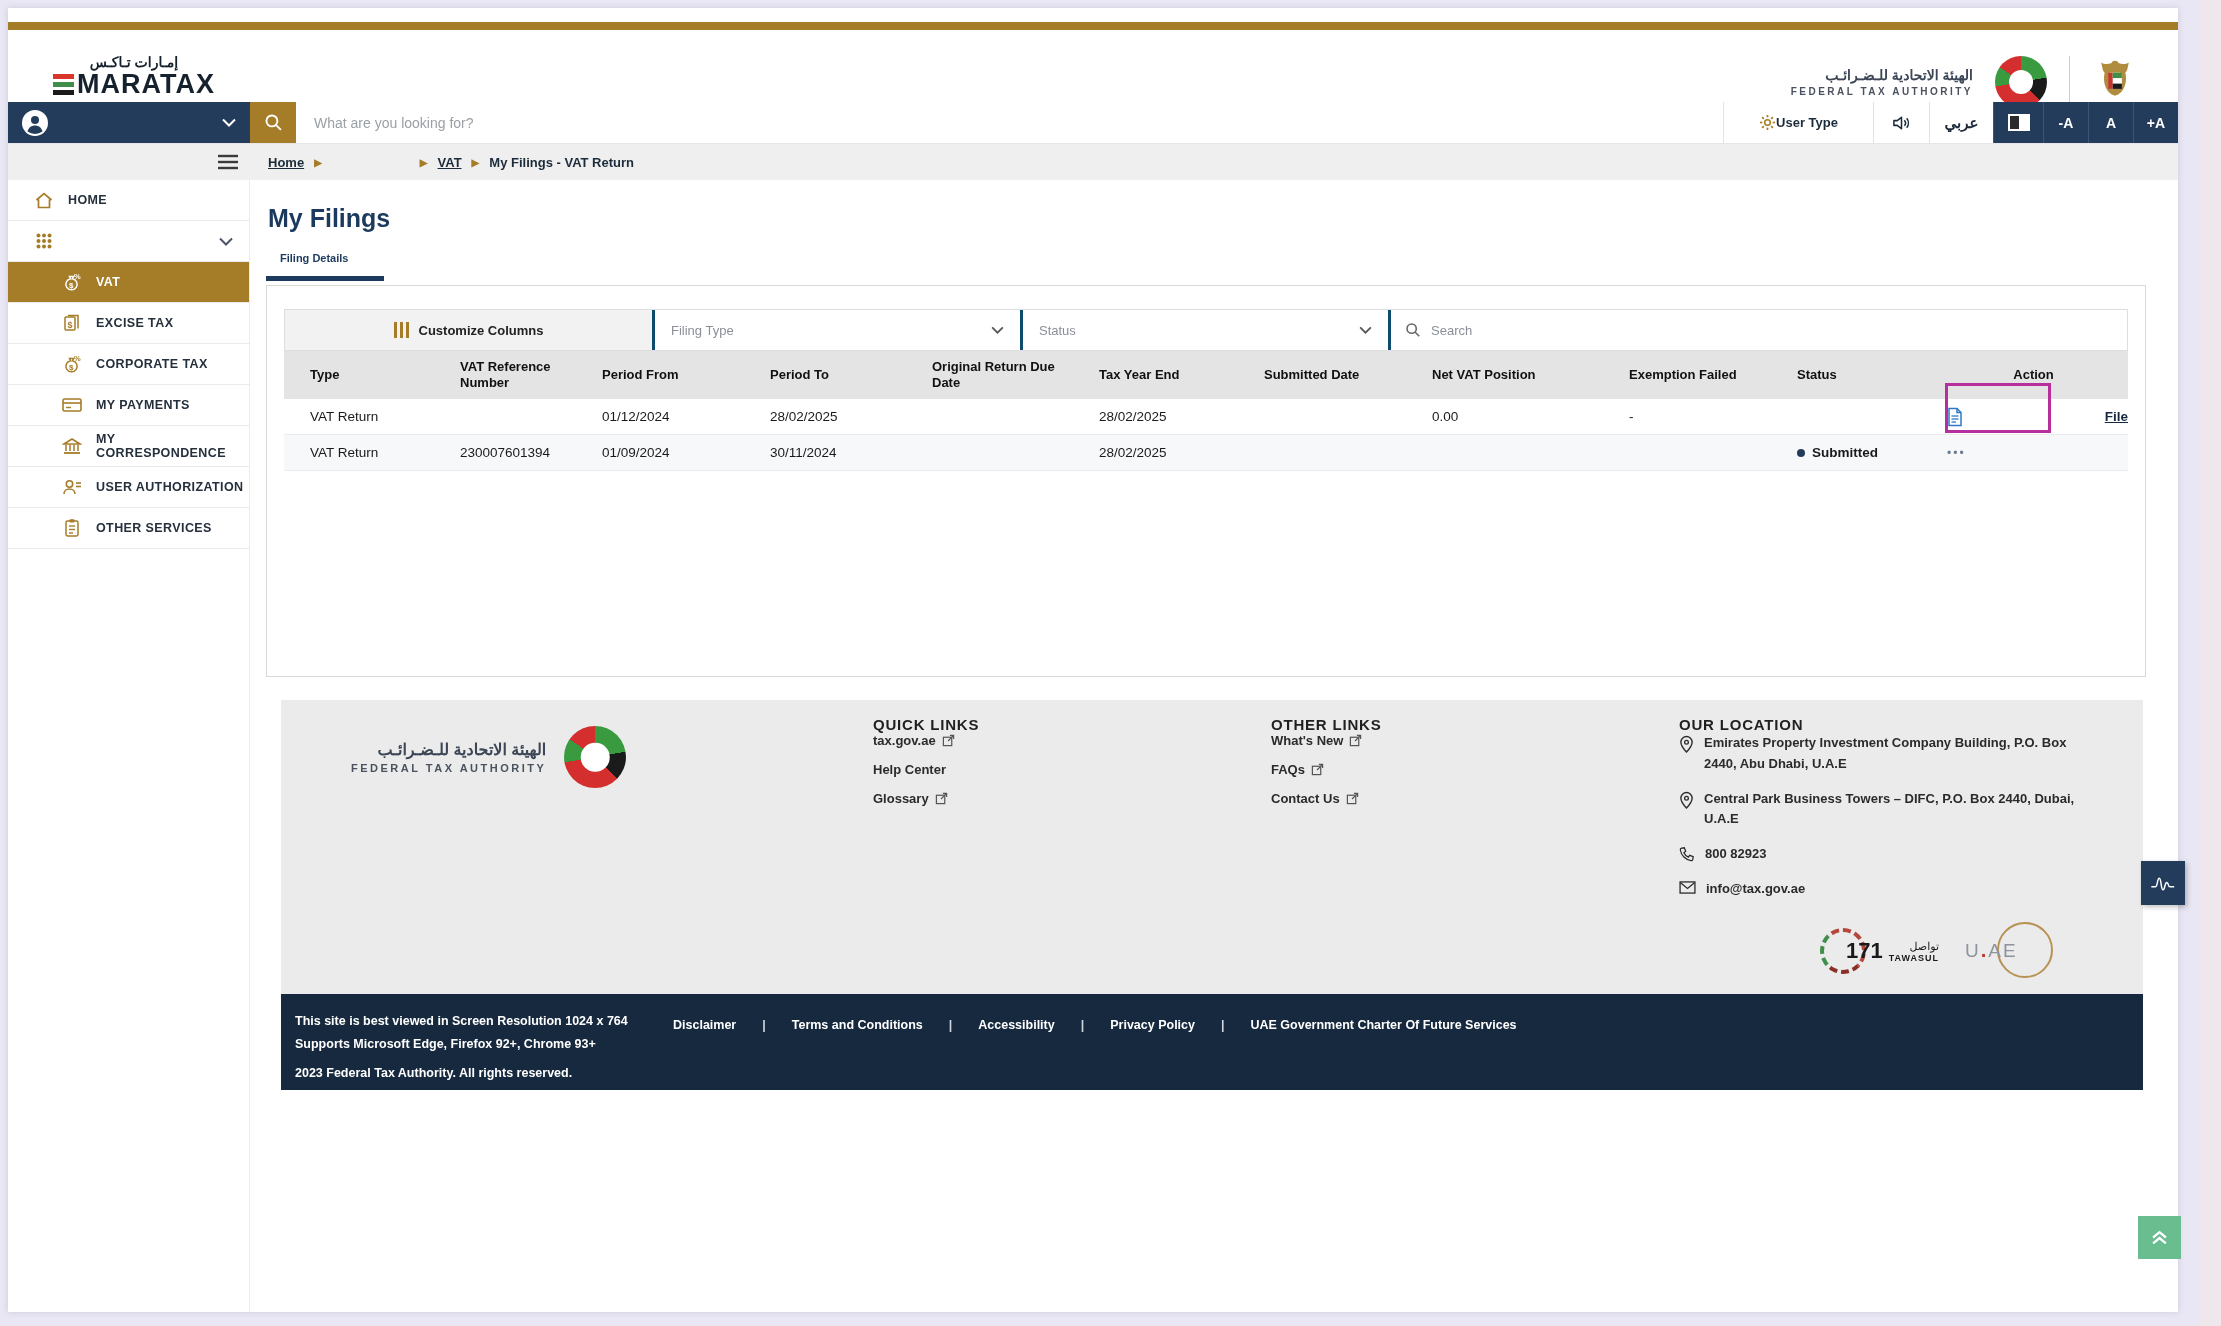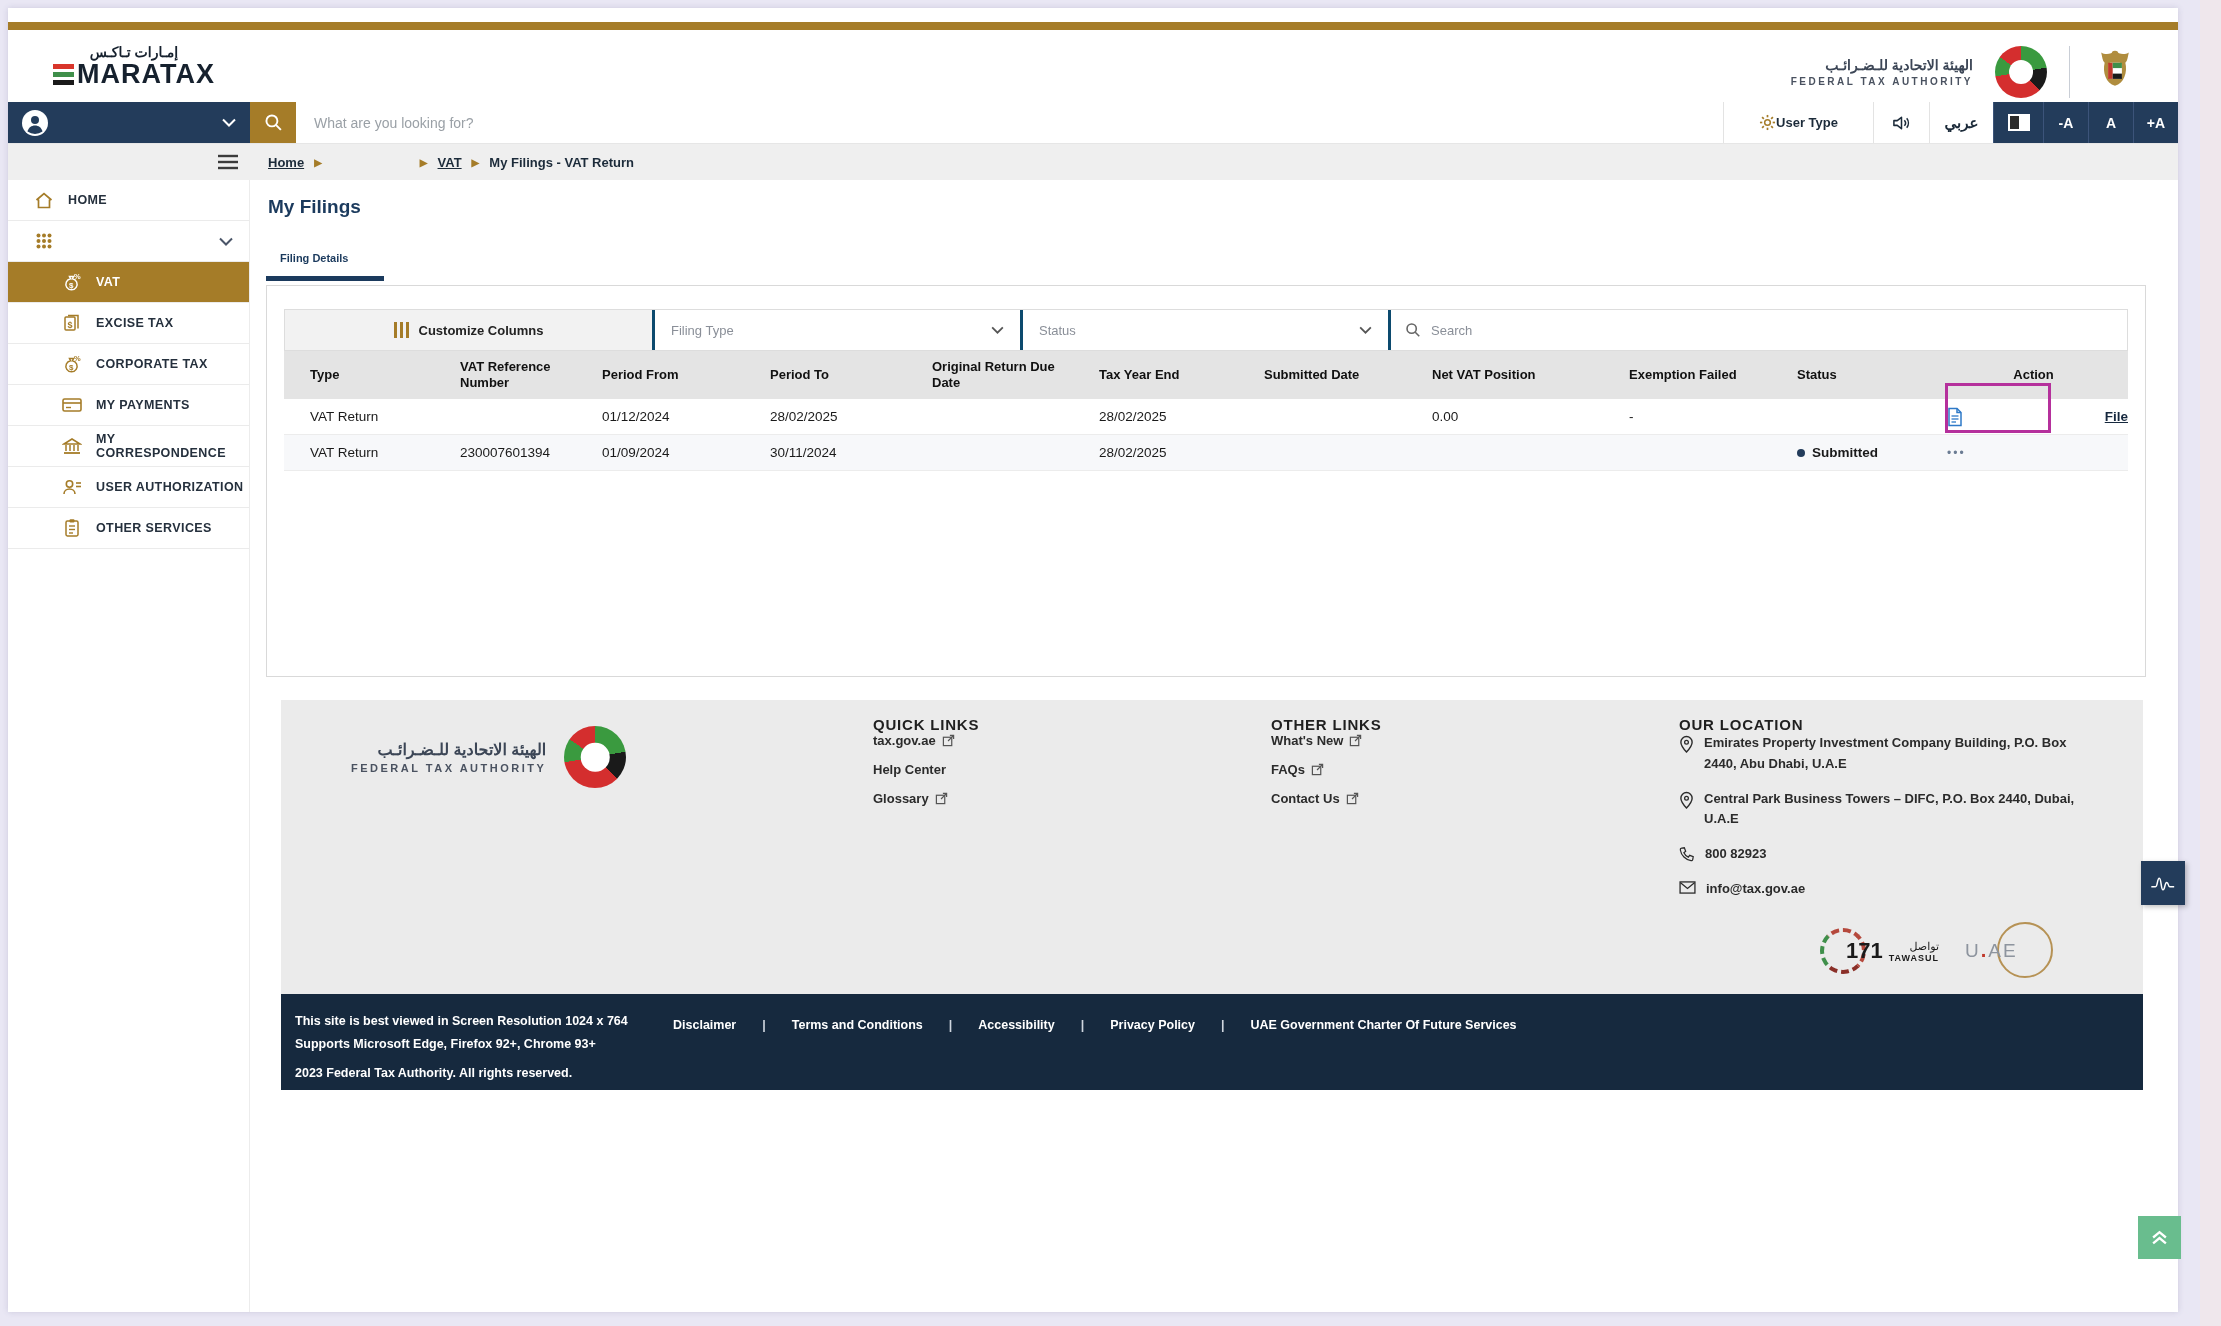--- a/index.html
+++ b/index.html
@@ -9,21 +9,21 @@
     background:linear-gradient(90deg,#e9e7f4 0 2200px,#efe7ec 2200px 2221px);
     position:relative; overflow:hidden; color:#1f2937;
   }
   .page {
     position:absolute; left:8px; top:8px; width:2170px; height:1304px;
     background:#fff; box-shadow:0 0 6px rgba(80,70,120,.18); overflow:visible;
   }
   
   .gold-bar { position:absolute; left:0; top:14px; width:100%; height:8px; background:#a57c28; }
   
-  .header { position:absolute; left:0; top:28px; width:100%; height:72px; background:#fff; }
+  .header { position:absolute; left:0; top:38px; width:100%; height:72px; background:#fff; }
   .emx-logo { position:absolute; left:26px; top:8px; width:200px; text-align:center; }
   .emx-ar { font-size:14px; font-weight:bold; color:#16212e; direction:rtl; letter-spacing:1px; }
   .emx-row { display:flex; align-items:center; justify-content:center; margin-top:1px; }
   .emx-e { display:flex; flex-direction:column; gap:3px; margin-right:3px; }
   .emx-e i { display:block; width:21px; height:5px; }
   .emx-e i:nth-child(1){background:#d8352b;} .emx-e i:nth-child(2){background:#3f8f4a;} .emx-e i:nth-child(3){background:#1a1a1a;}
   .emx-en { font-size:27px; font-weight:bold; color:#16212e; letter-spacing:1px; line-height:1; }
   .hdr-right { position:absolute; right:40px; top:6px; display:flex; align-items:center; gap:22px; height:60px; }
   .fta-text { text-align:right; }
   .fta-ar { font-size:14px; font-weight:bold; color:#3c4656; direction:rtl; }
@@ -59,21 +59,21 @@
   .crumb-blank { width:78px; height:14px; }
   
   .sidebar { position:absolute; left:0; top:172px; width:242px; bottom:0; background:#fff; border-right:1px solid #ececec; }
   .side-item { height:41px; display:flex; align-items:center; border-bottom:1px solid #ebebeb; cursor:pointer; font-size:12.5px; font-weight:bold; letter-spacing:.4px; color:#25303d; background:#fff; }
   .side-item .ic { color:#a57c28; display:flex; margin:0 14px 0 26px; width:20px; justify-content:center; }
   .side-item.sub .ic { margin-left:54px; }
   .side-item.active { background:#a57c28; color:#fff; }
   .side-item.active .ic { color:#fff; }
   .side-item .chev { margin-left:auto; margin-right:16px; color:#4a5568; display:flex; }
   
-  .page-title { position:absolute; left:260px; top:188px; font-size:19px; font-weight:bold; color:#1b3a5d; }
+  .page-title { position:absolute; left:260px; top:196px; font-size:25px; font-weight:bold; color:#1b3a5d; }
   .tab-label { position:absolute; left:272px; top:244px; font-size:11px; font-weight:bold; color:#1b3a5d; cursor:pointer; }
   .tab-underline { position:absolute; left:258px; top:268px; width:118px; height:5px; background:#1b3a5d; }
   .card { position:absolute; left:258px; top:277px; width:1880px; height:392px; border:1px solid #d9d9d9; background:#fff; }
   
   .filterbar { position:absolute; left:17px; top:23px; width:1844px; height:42px; display:flex; border:1px solid #ddd; background:#fff; }
   .fseg { display:flex; align-items:center; border-right:3px solid #0c4a6e; font-size:13px; }
   .fseg:last-child { border-right:none; }
   .seg-customize { width:370px; background:#f2f2f2; justify-content:center; gap:10px; font-weight:bold; color:#222; cursor:pointer; }
   .cc-bars { display:flex; gap:3px; }
   .cc-bars i { width:3px; height:16px; background:#a57c28; }

